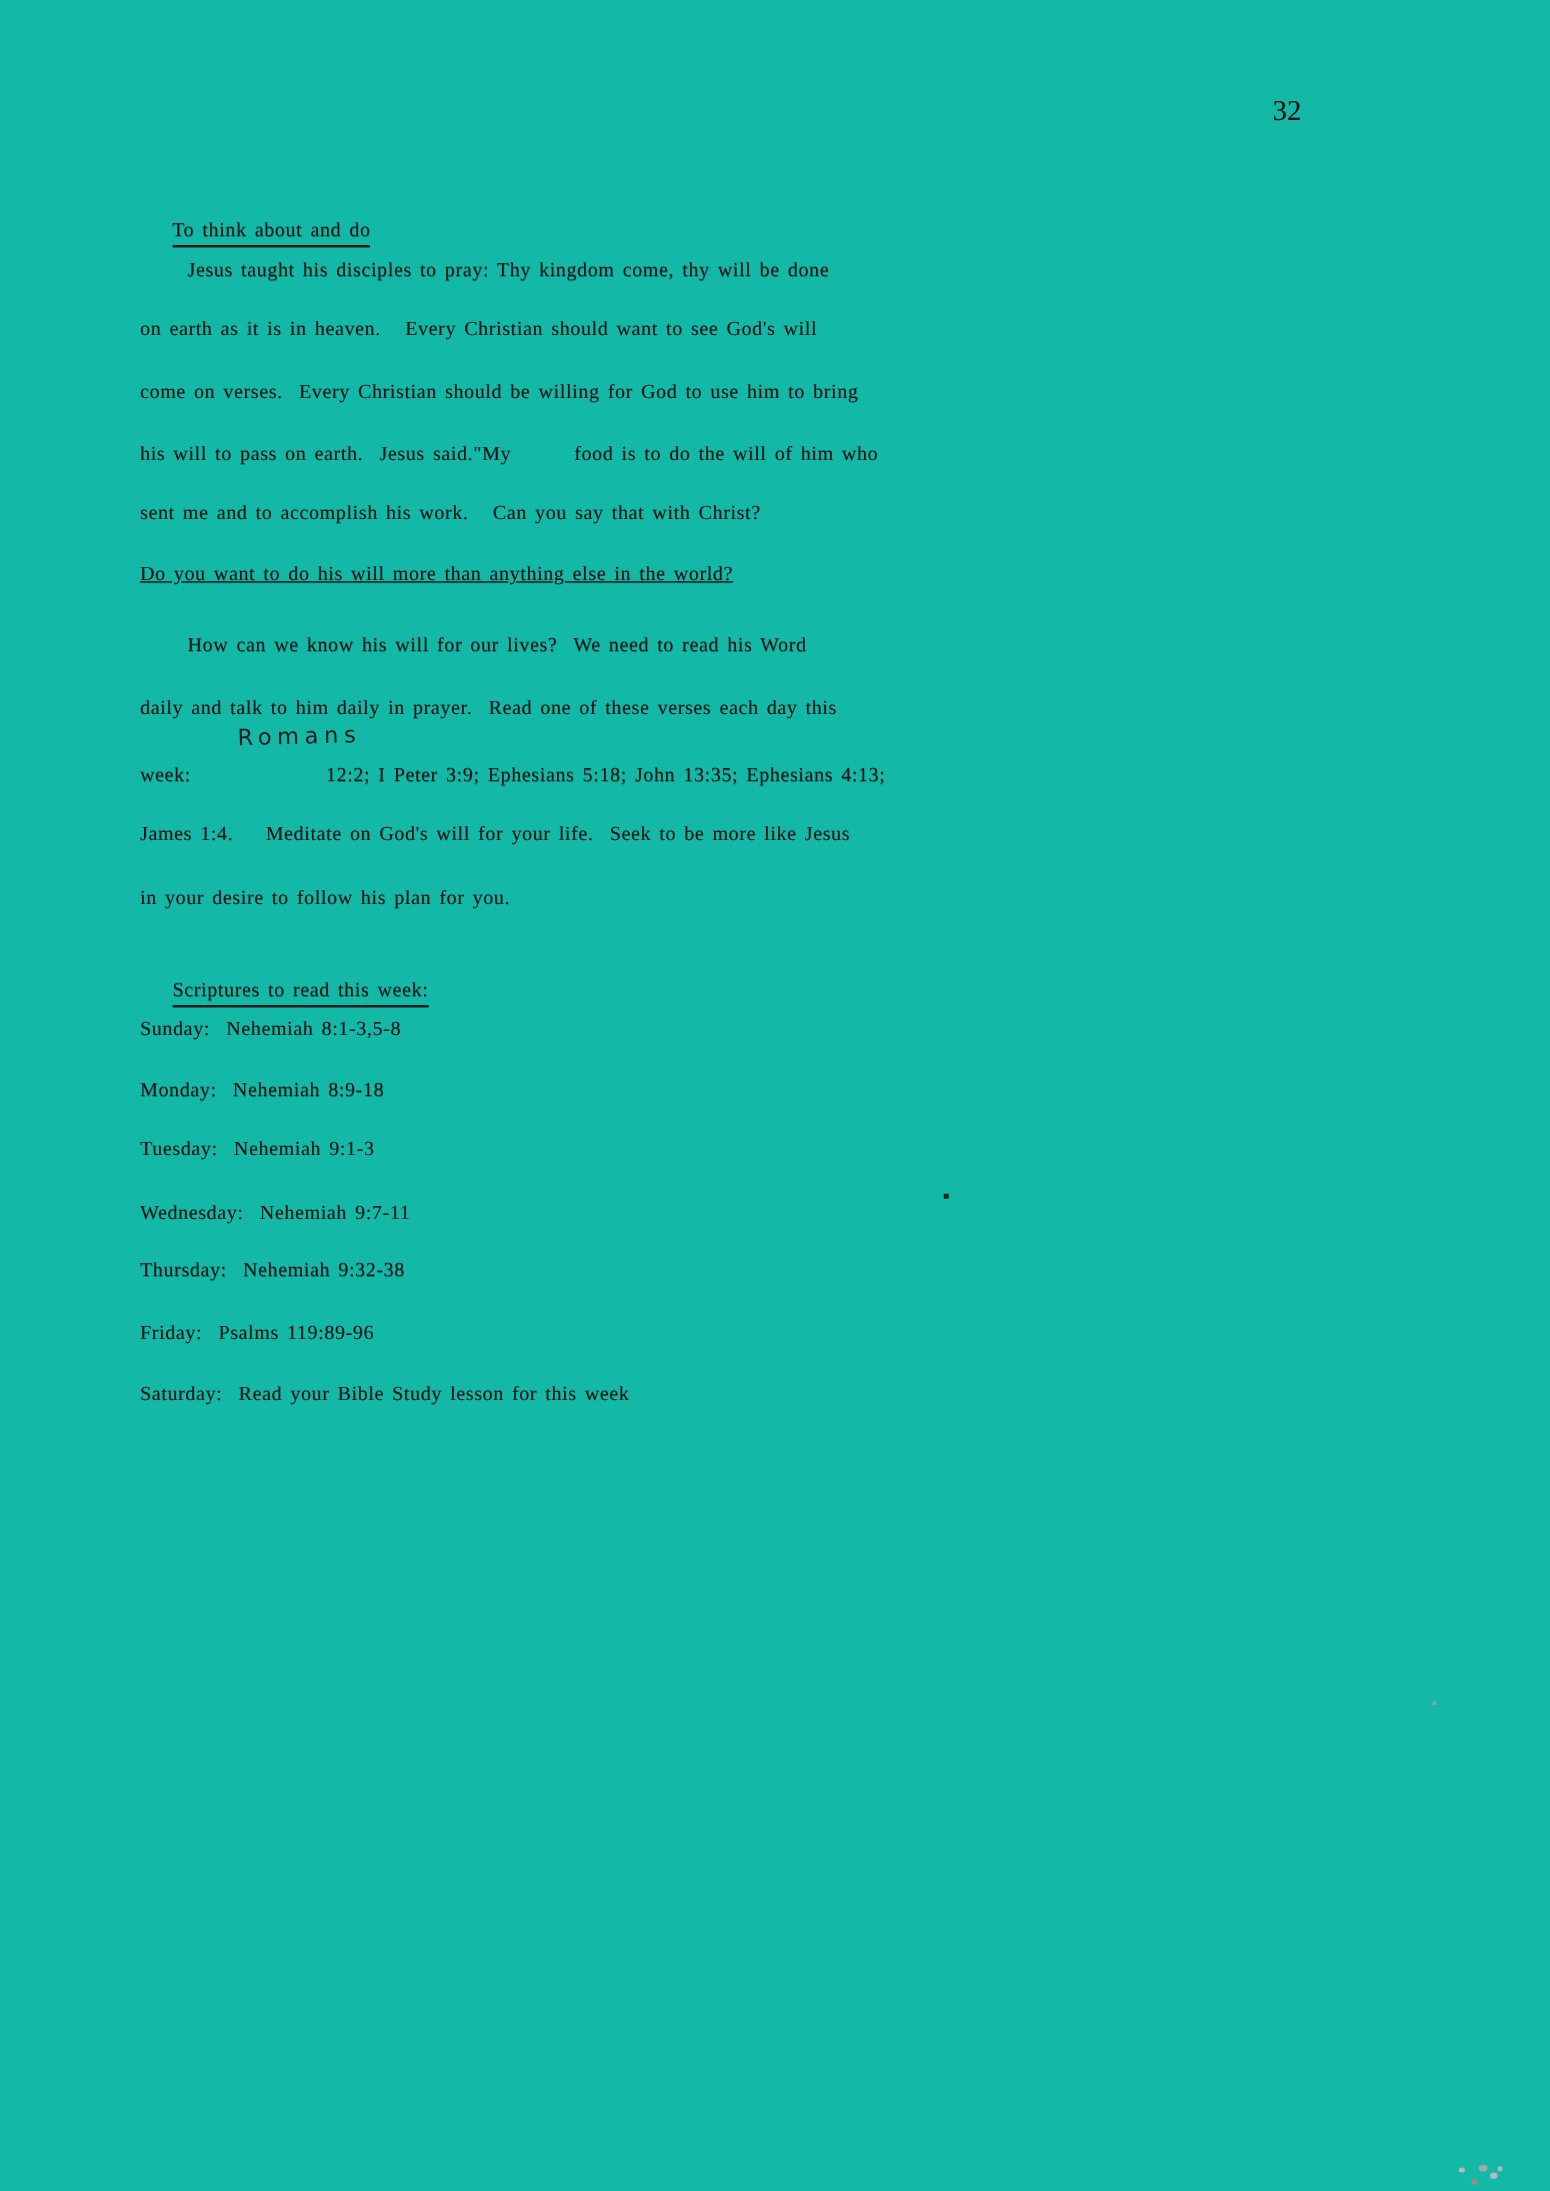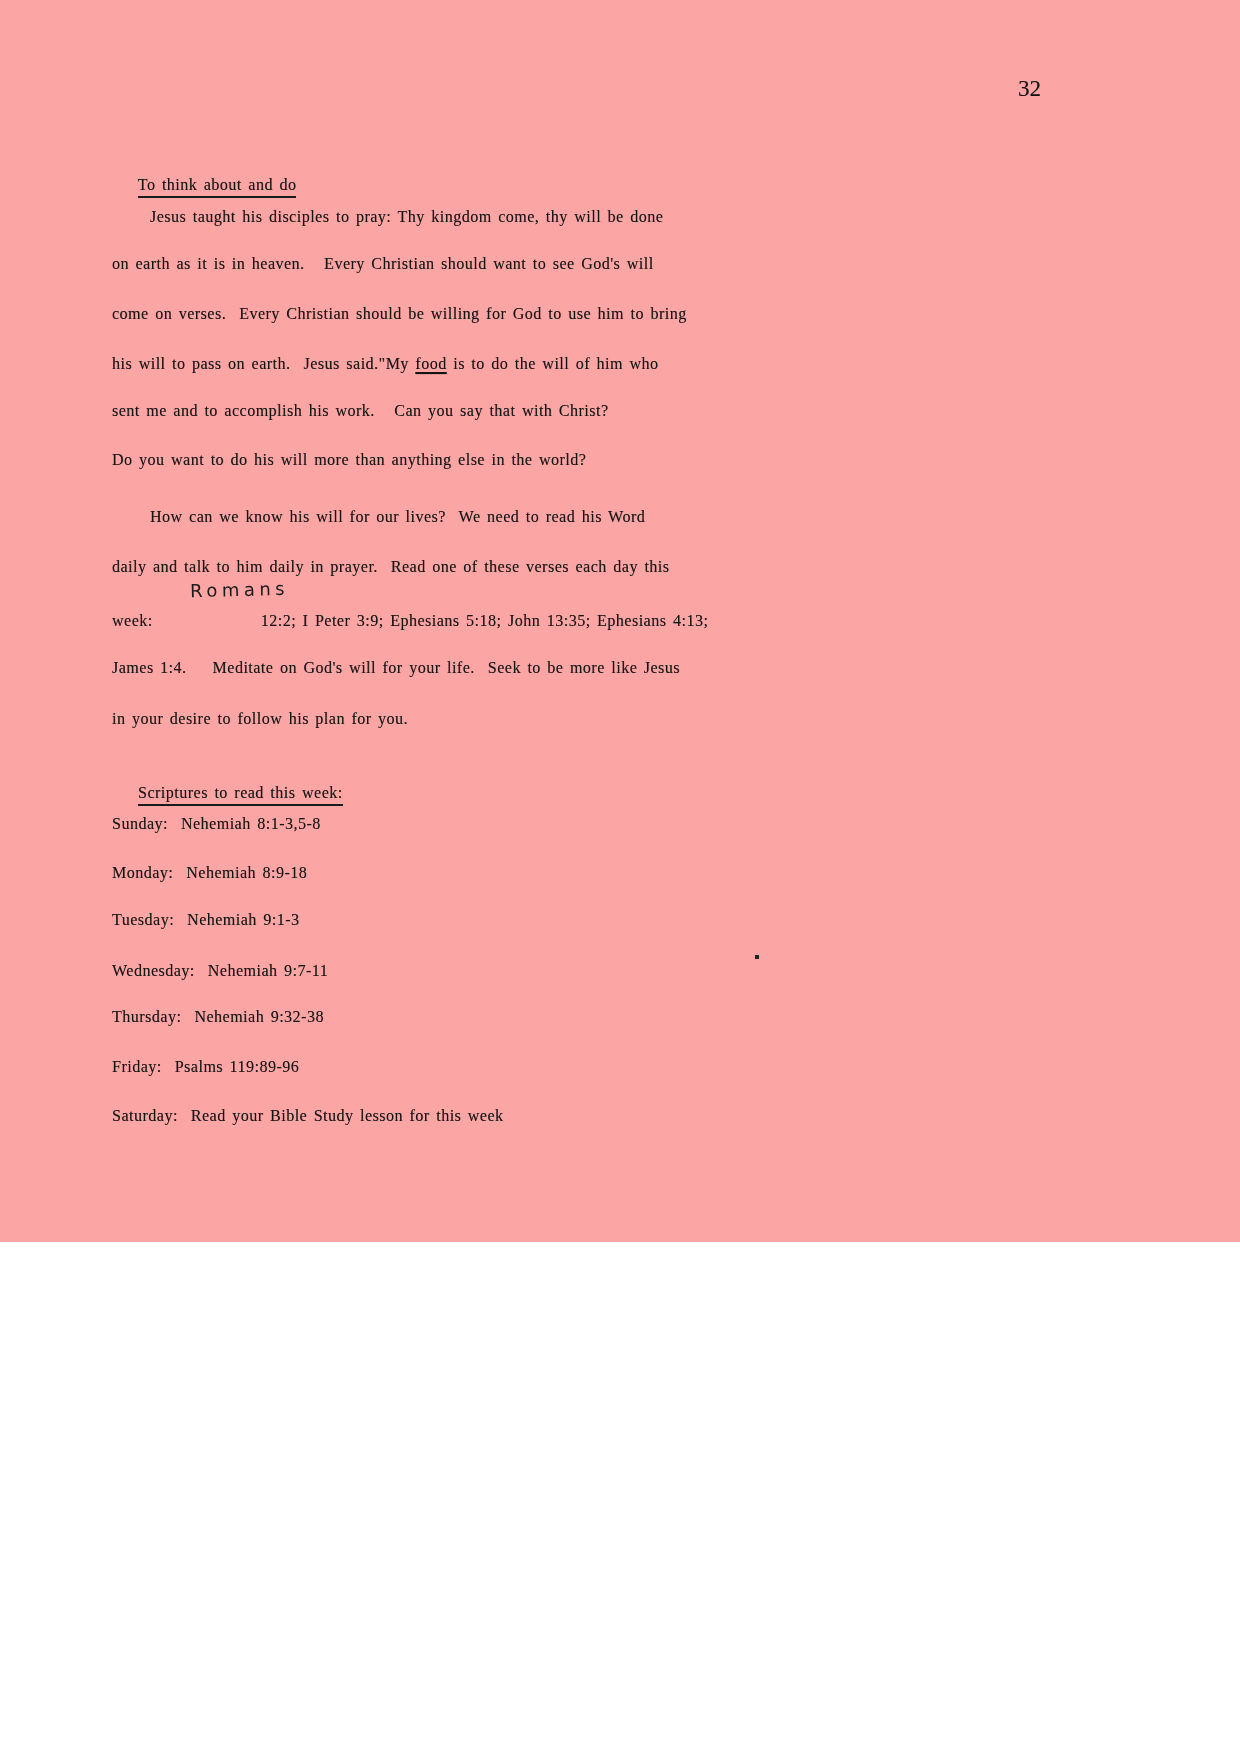--- a/index.html
+++ b/index.html
@@ -1,20 +1,20 @@
 <!DOCTYPE html>
 <html><head>
 <meta charset="utf-8">
 <style>
   html, body { margin: 0; padding: 0; background: #ffffff; }
   .page {
     position: relative;
     width: 1240px;
-    height: 1242px;
-    background: #fca5a5;
+    height: 1753px;
+    background: #14b8a6;
     font-family: "Liberation Serif", serif;
     color: #141414;
     overflow: hidden;
   }
   .line {
     position: absolute;
     left: 112px;
     font-size: 16px;
     line-height: 28px;
     white-space: pre;
@@ -28,23 +28,23 @@
     left: 1018px;
     top: 76px;
     font-size: 23px;
     text-shadow: 0.3px 0.3px 0 rgba(0,0,0,0.35);
   }
   .heading-underline {
     border-bottom: 2px solid #1a1a1a;
     padding-bottom: 3px;
   }
   .word-underline {
-    text-decoration: underline;
     text-decoration-thickness: 2px;
     text-underline-offset: 3px;
+    margin-left: 44px;
   }
   .refs-gap { margin-left: 108px; }
   .handwritten {
     position: absolute;
     left: 190px;
     top: 579px;
     font-family: "DejaVu Sans", sans-serif;
     font-size: 18px;
     letter-spacing: 4.5px;
     transform: rotate(-1.5deg);
@@ -77,21 +77,21 @@
 
   <div class="line" style="top:143px;">
     <span class="heading-underline">To think about and do</span>
   </div>
 
   <div class="line" style="top:250px;">on earth as it is in heaven.   Every Christian should want to see God's will</div>
   <div class="line indent" style="top:203px;">Jesus taught his disciples to pray: Thy kingdom come, thy will be done</div>
   <div class="line" style="top:300px;">come on verses.  Every Christian should be willing for God to use him to bring</div>
   <div class="line" style="top:350px;"><span>his will to pass on earth.  Jesus said."My </span><span class="word-underline">food</span><span> is to do the will of him who</span></div>
   <div class="line" style="top:397px;">sent me and to accomplish his work.   Can you say that with Christ?</div>
-  <div class="line" style="top:446px;">Do you want to do his will more than anything else in the world?</div>
+  <div class="line" style="top:446px;text-decoration:underline;">Do you want to do his will more than anything else in the world?</div>
 
   <div class="line indent" style="top:503px;">How can we know his will for our lives?  We need to read his Word</div>
   <div class="line" style="top:553px;">daily and talk to him daily in prayer.  Read one of these verses each day this</div>
   <div class="handwritten">Romans</div>
   <div class="line" style="top:607px;"><span>week:</span><span class="refs-gap">12:2; I Peter 3:9; Ephesians 5:18; John 13:35; Ephesians 4:13;</span></div>
   <div class="line" style="top:654px;">James 1:4.    Meditate on God's will for your life.  Seek to be more like Jesus</div>
   <div class="line" style="top:705px;">in your desire to follow his plan for you.</div>
 
   <div class="line" style="top:751px;">
     <span class="heading-underline">Scriptures to read this week:</span>

